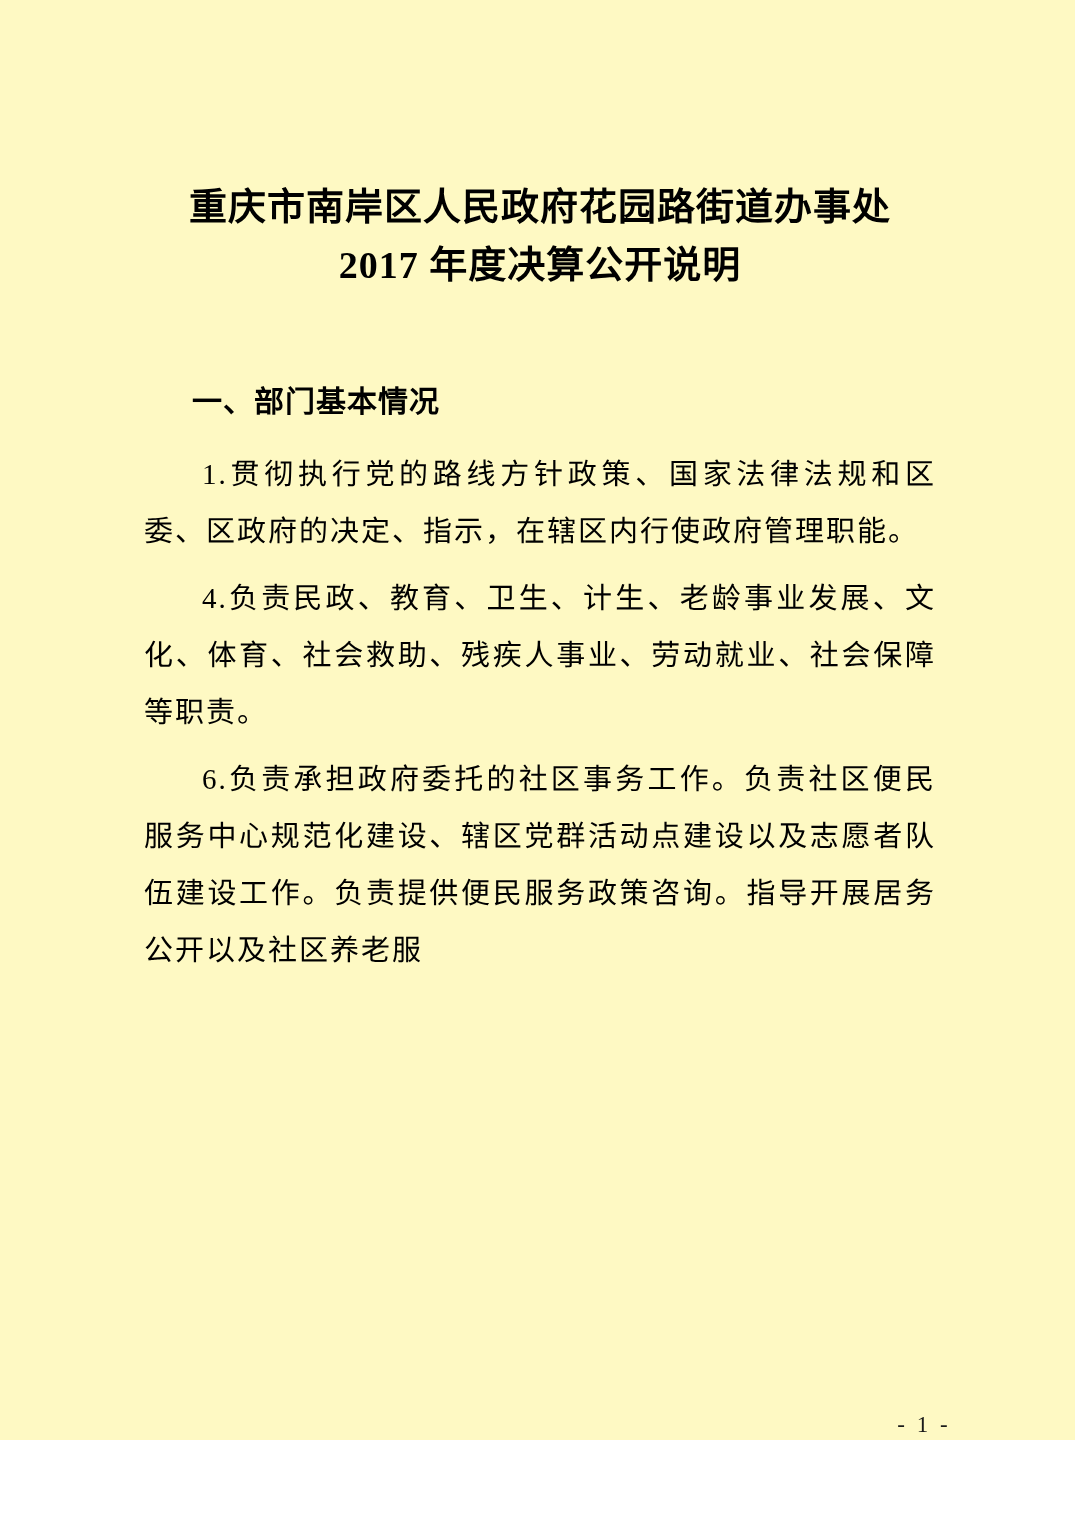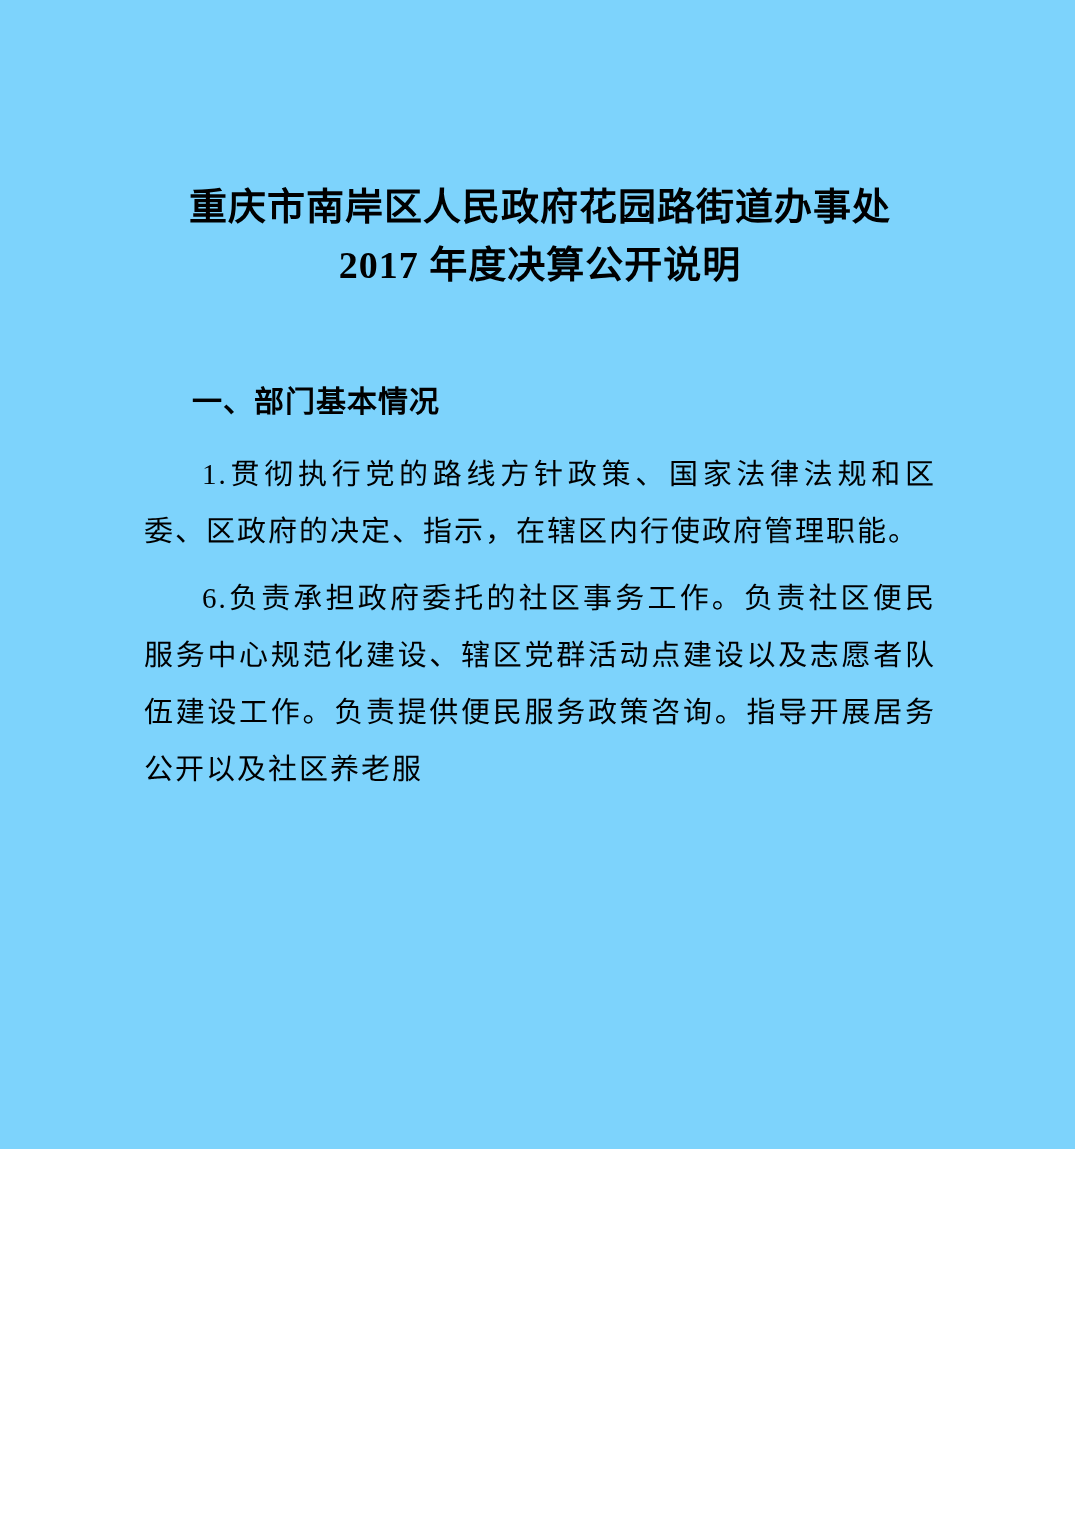--- a/index.html
+++ b/index.html
@@ -3,22 +3,22 @@
 <meta charset="utf-8">
 <style>
   html, body {
     margin: 0;
     padding: 0;
     background: #ffffff;
   }
   .page {
     position: relative;
     width: 1075px;
-    height: 1149px;
-    background: #7dd3fc;
+    height: 1440px;
+    background: #fef9c3;
     overflow: hidden;
     color: #000000;
     font-family: "Liberation Serif", "DejaVu Serif", serif;
   }
   .content {
     position: absolute;
     left: 134px;
     top: 0;
     width: 812px;
   }
@@ -86,19 +86,20 @@
     <h1 class="doc-title">
       <span class="title-line">重庆市南岸区人民政府花园路街道办事处</span>
       <span class="title-line">2017 年度决算公开说明</span>
     </h1>
 
     <h2 class="section-heading">一、部门基本情况</h2>
 
 
     <div class="body-text">
       <p>1.贯彻执行党的路线方针政策、国家法律法规和区委、区政府的决定、指示，在辖区内行使政府管理职能。</p>
+      <p>4.负责民政、教育、卫生、计生、老龄事业发展、文化、体育、社会救助、残疾人事业、劳动就业、社会保障等职责。</p>
       <p>6.负责承担政府委托的社区事务工作。负责社区便民服务中心规范化建设、辖区党群活动点建设以及志愿者队伍建设工作。负责提供便民服务政策咨询。指导开展居务公开以及社区养老服</p>
     </div>
 
   </div>
 
   <div class="page-number">- 1 -</div>
 </div>
 
 </body></html>

